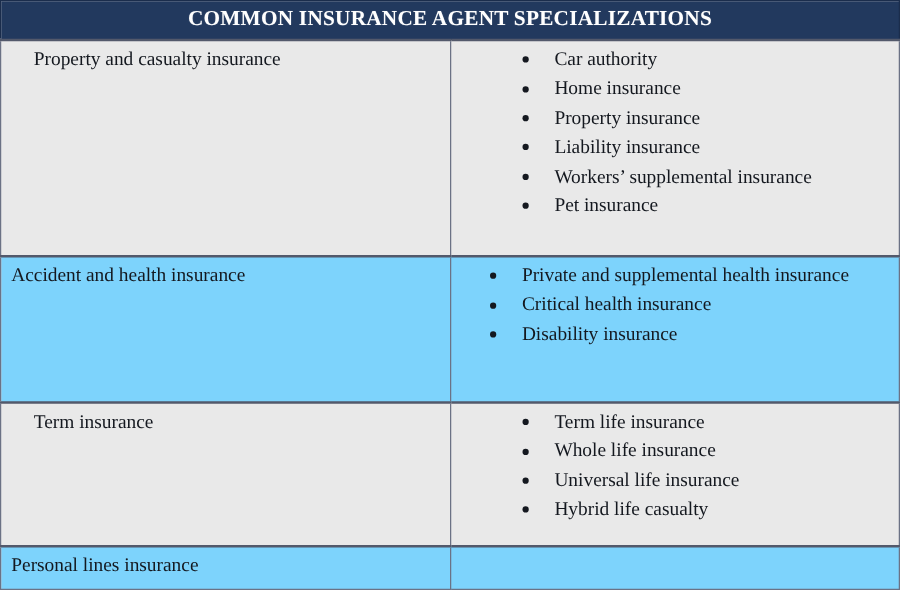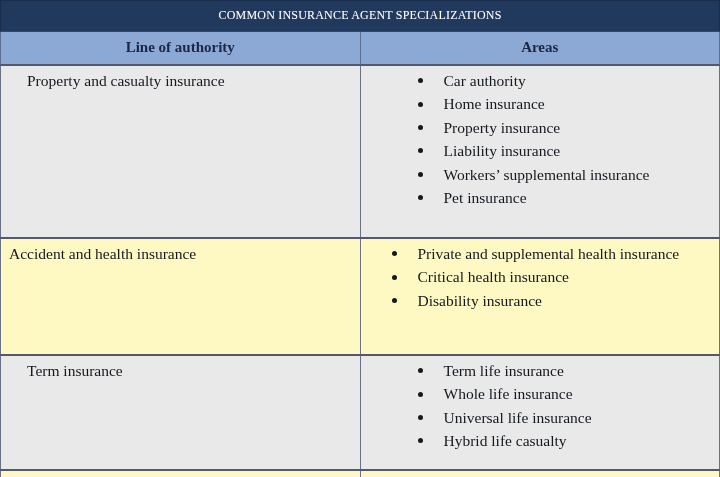--- a/index.html
+++ b/index.html
@@ -25,22 +25,22 @@
   table.spec-table {
     width: 720px;
     border-collapse: collapse;
     table-layout: fixed;
   }
 
   
   tr.title-row td {
     background: #22395e;
     color: #ffffff;
-    font-weight: normal;
-    font-size: 12px;
+    font-weight: bold;
+    font-size: 17px;
     letter-spacing: 0.2px;
     text-align: center;
     height: 26px;
     padding: 1px 0 3px 0;
     border: 1px solid #1b2d4c;
     border-bottom: 1px solid #33486b;
     text-shadow: 0 0 1px rgba(255,255,255,0.25);
   }
 
   
@@ -70,21 +70,21 @@
 
   td.areas-cell {
     vertical-align: top;
     padding: 4px 6px 4px 0;
     border: 1px solid #6b7285;
     border-top-width: 2px;
     border-top-color: #53596b;
   }
 
   tr.band-gray td { background: #e9e9e9; padding-left: 26px; }
-  tr.band-blue td { background: #fef9c3; margin-left: 16px; }
+  tr.band-blue td { background: #7dd3fc; margin-left: 16px; }
 
   ul.areas-list {
     list-style: none;
     margin: 0;
     padding: 0 0 0 22px;
   }
   ul.areas-list li {
     position: relative;
     font-size: 15.5px;
     color: #14181f;
@@ -114,24 +114,20 @@
 </head>
 <body>
 
 <div id="table-wrap">
   <table class="spec-table">
     <tbody>
       <tr class="title-row">
         <td colspan="2">COMMON INSURANCE AGENT SPECIALIZATIONS</td>
       </tr>
 
-      <tr class="header-row">
-        <th style="width:288px;">Line of authority</th>
-        <th>Areas</th>
-      </tr>
 
       <tr class="band-gray row-pc">
         <td class="loa-cell">Property and casualty insurance</td>
         <td class="areas-cell">
           <ul class="areas-list">
             <li><span class="bullet-dot"></span><span>Car authority</span></li>
             <li><span class="bullet-dot"></span><span>Home insurance</span></li>
             <li><span class="bullet-dot"></span><span>Property insurance</span></li>
             <li><span class="bullet-dot"></span><span>Liability insurance</span></li>
             <li><span class="bullet-dot"></span><span>Workers’ supplemental insurance</span></li>

